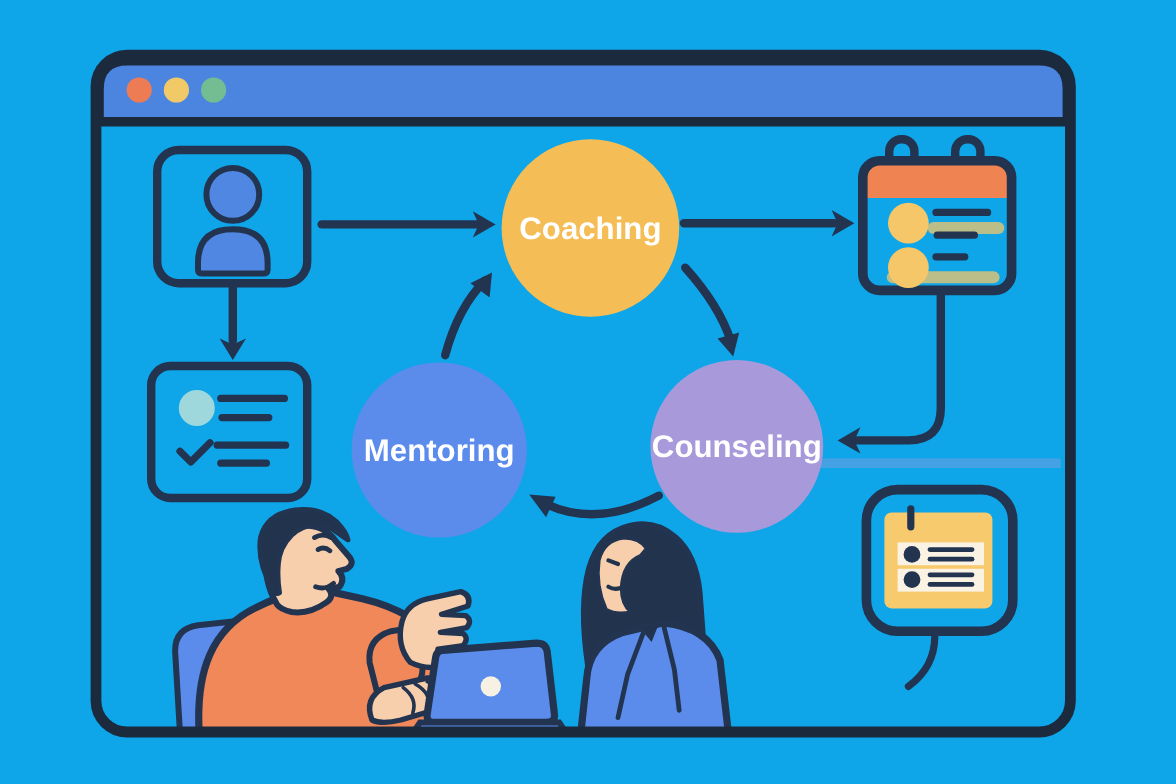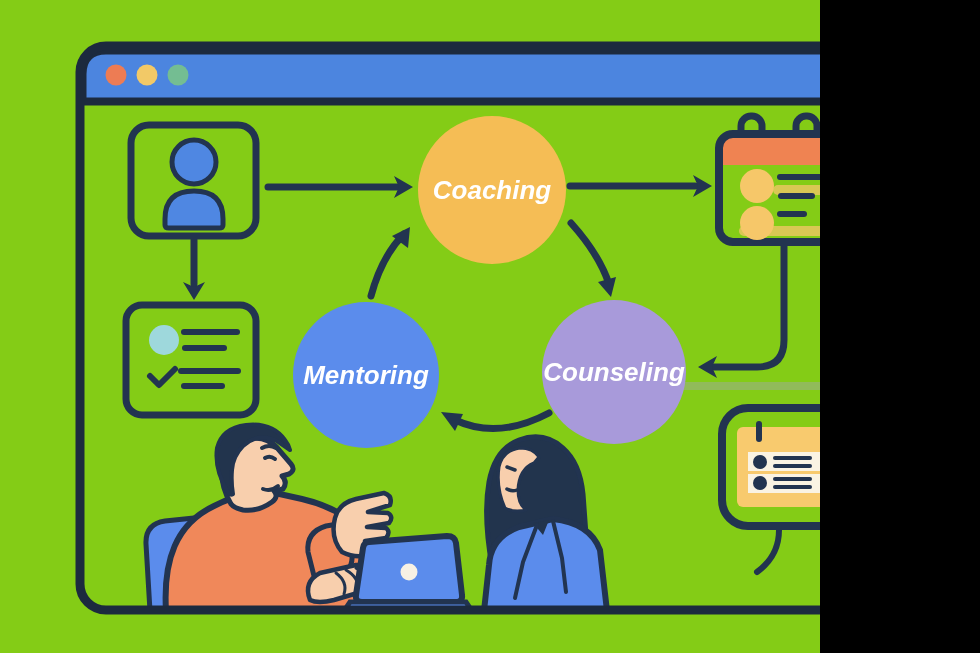--- a/index.html
+++ b/index.html
@@ -1,16 +1,16 @@
 <!DOCTYPE html>
 <html><head>
 <meta charset="utf-8">
 <style>
   html,body{margin:0;padding:0;background:#000;}
-  .stage{position:relative;width:820px;height:653px;background:#84cc16;overflow:hidden;font-style:italic;}
+  .stage{position:relative;width:980px;height:653px;background:#0ea5e9;overflow:hidden;}
   svg{display:block;}
   .node-label{
     font-family:"Liberation Sans",sans-serif;
     font-weight:bold;
     fill:#ffffff;
   }
 </style>
 </head>
 <body>
 

